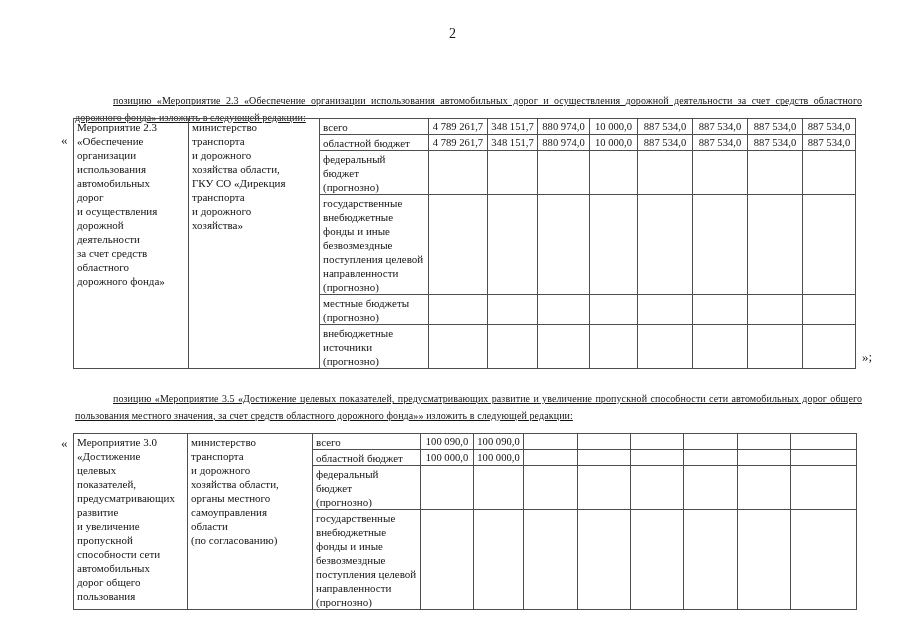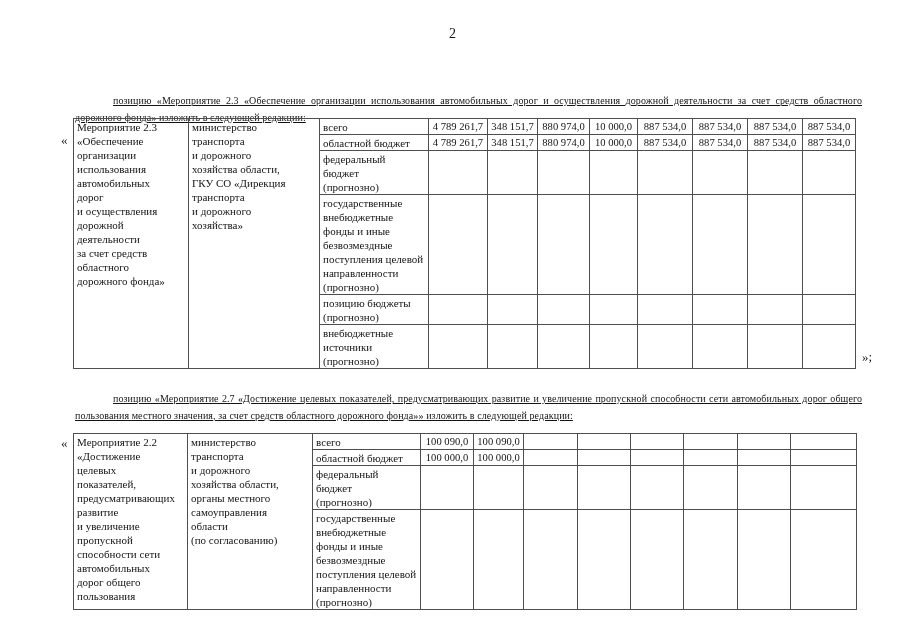--- a/index.html
+++ b/index.html
@@ -131,21 +131,21 @@
           <td class="num"></td>
           <td class="num"></td>
           <td class="num"></td>
           <td class="num"></td>
           <td class="num"></td>
           <td class="num"></td>
           <td class="num"></td>
           <td class="num"></td>
         </tr>
         <tr>
-          <td>позицию бюджеты
+          <td>местные бюджеты
 (прогнозно)</td>
           <td class="num"></td>
           <td class="num"></td>
           <td class="num"></td>
           <td class="num"></td>
           <td class="num"></td>
           <td class="num"></td>
           <td class="num"></td>
           <td class="num"></td>
         </tr>
@@ -161,42 +161,42 @@
           <td class="num"></td>
           <td class="num"></td>
           <td class="num"></td>
         </tr>
       </tbody>
     </table>
   </div>
 
   <span class="qmark" id="cq1">»;</span>
 
-  <p class="para" id="para2">позицию «Мероприятие 2.7 «Достижение целевых показателей, предусматривающих развитие и увеличение пропускной способности сети автомобильных дорог общего пользования местного значения, за счет средств областного дорожного фонда»» изложить в следующей редакции:</p>
+  <p class="para" id="para2">позицию «Мероприятие 3.5 «Достижение целевых показателей, предусматривающих развитие и увеличение пропускной способности сети автомобильных дорог общего пользования местного значения, за счет средств областного дорожного фонда»» изложить в следующей редакции:</p>
 
   <span class="qmark" id="oq2">«</span>
 
   <div class="tbl-wrap" id="tbl2">
     <table class="grid">
       <colgroup>
         <col style="width:114px">
           <col style="width:125px">
           <col style="width:108px">
         <col style="width:53px">
           <col style="width:50px">
           <col style="width:54px">
           <col style="width:53px">
         <col style="width:53px">
           <col style="width:54px">
           <col style="width:53px">
           <col style="width:66px">
       </colgroup>
       <tbody>
         <tr>
-          <td rowspan="4">Мероприятие 2.2
+          <td rowspan="4">Мероприятие 3.0
 «Достижение
 целевых
 показателей,
 предусматривающих
 развитие
 и увеличение
 пропускной
 способности сети
 автомобильных
 дорог общего

